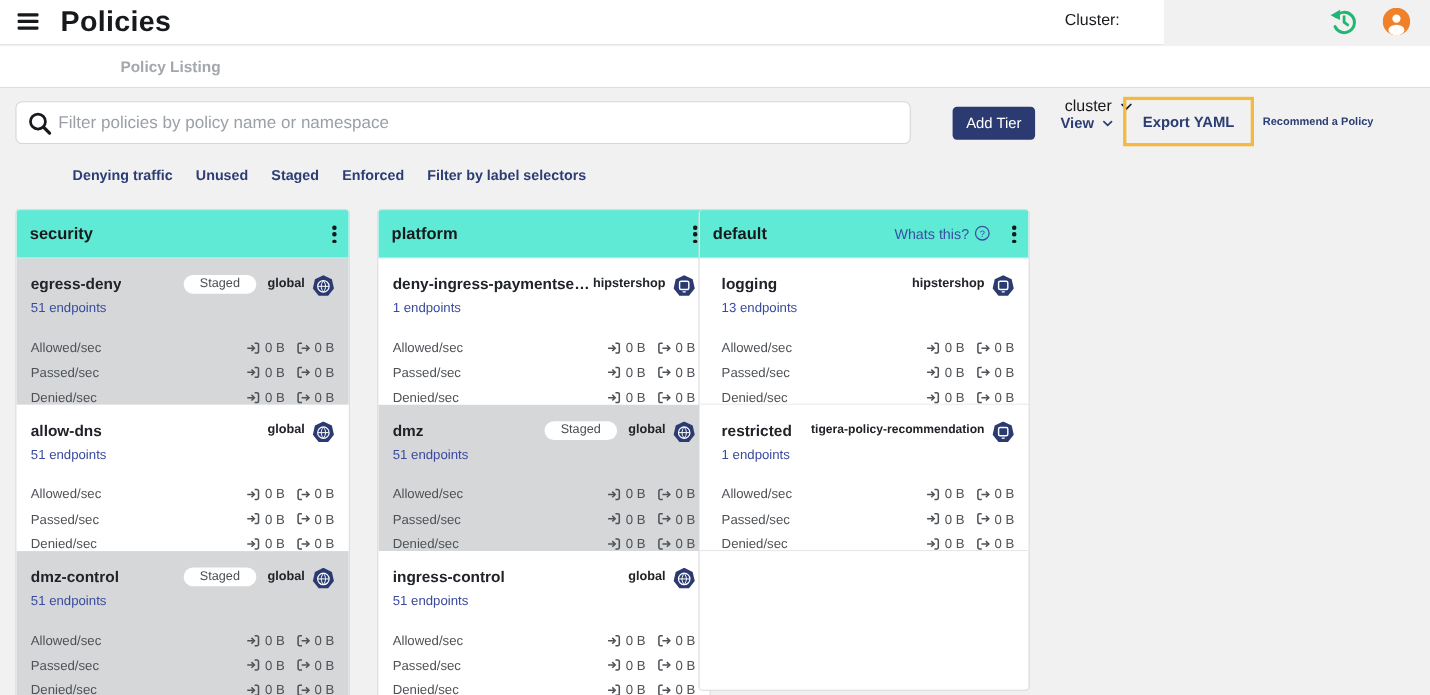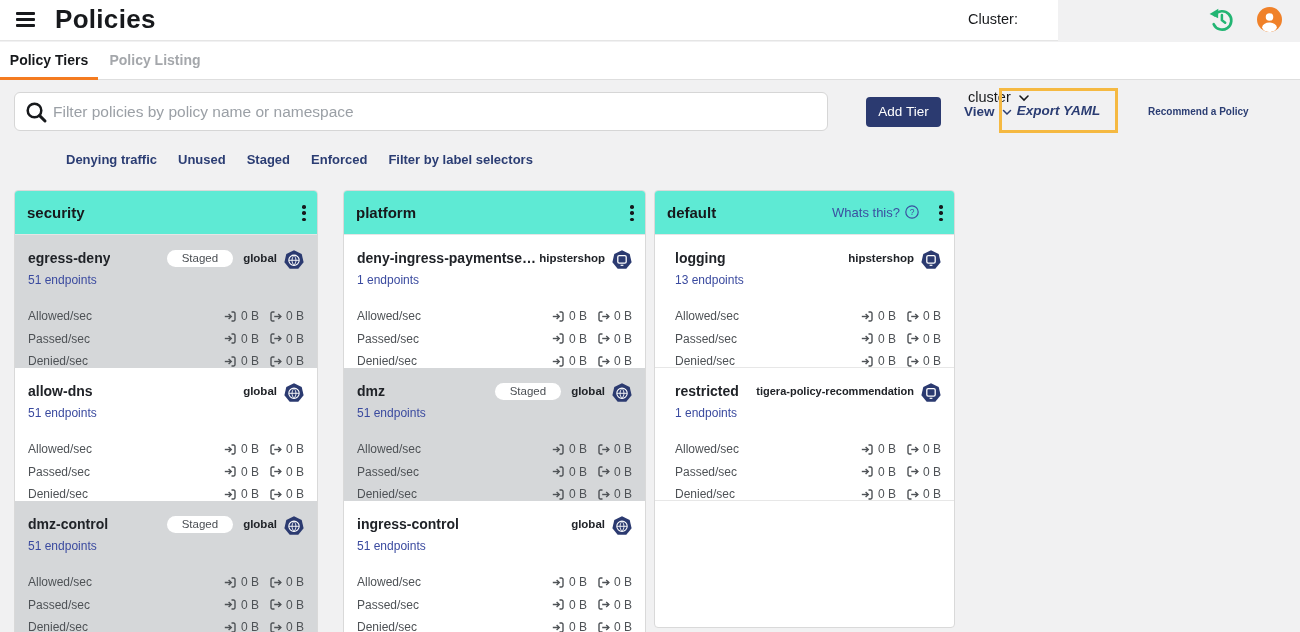--- a/index.html
+++ b/index.html
@@ -13,21 +13,21 @@
 .hist { position:absolute; left:1209px; top:7px; }
 .avatar { position:absolute; left:1257px; top:7px; }
 .tabs { position:absolute; top:42px; left:0; width:1300px; height:38px; background:#fff; border-bottom:1px solid #dedede; }
 .tab1 { position:absolute; left:0; top:0; width:98px; height:38px; text-align:center; line-height:36px; font-size:14px; font-weight:bold; color:#17191c; border-bottom:3px solid #f47b20; }
 .tab2 { position:absolute; left:98px; top:0; width:114px; height:38px; text-align:center; line-height:36px; font-size:14px; font-weight:bold; color:#a4a7ab; }
 .search { position:absolute; left:14px; top:92px; width:814px; height:39px; background:#fff; border:1px solid #d6d6d6; border-radius:6px; }
 .search svg { position:absolute; left:10px; top:8px; }
 .search .ph { position:absolute; left:38px; top:0; line-height:37px; font-size:15.5px; color:#9ba0a6; }
 .btn-add { position:absolute; left:866px; top:97px; width:75px; height:30px; background:#2b3a70; border-radius:4px; color:#fff; font-size:13.5px; text-align:center; line-height:30px; }
 .view { position:absolute; left:964px; top:97px; height:30px; line-height:30px; color:#2b3d73; font-size:13.5px; font-weight:bold; }
-.exportbox { position:absolute; left:999px; top:88px; width:119px; height:45px; border:3px solid #f5b942;font-style:italic; }
+.exportbox { position:absolute; left:1021px; top:88px; width:119px; height:45px; border:3px solid #f5b942; }
 .exportbox span { display:block; text-align:center; line-height:39px; color:#2b3d73; font-size:13.5px; font-weight:bold; }
 .recommend { position:absolute; left:1148px; top:97px; height:30px; line-height:30px; color:#2b3d73; font-size:10px; font-weight:bold; }
 .filters { position:absolute; left:22px; top:152px; display:flex; gap:21px; font-size:13px; font-weight:bold; color:#2b3d73;padding-left:44px; }
 .tier { position:absolute; top:190px; background:#fff; border:1px solid #d9d9d9; border-radius:4px; overflow:hidden; }
 .tier-h { height:44px; border-bottom:1px solid #e5e5e5; position:relative; background:#5eead4; }
 .tier-h .nm { position:absolute; left:12px; top:0; line-height:44px; font-size:15px; font-weight:bold; color:#17191c; }
 .dots { position:absolute; right:11px; top:14px; width:4px; }
 .dots i { display:block; width:3.5px; height:3.5px; border-radius:50%; background:#17191c; margin-bottom:2.8px; }
 .whats { position:absolute; right:35px; top:0; height:44px; line-height:44px; font-size:13px; color:#3b4fa0; }
 .whats svg { vertical-align:-2px; margin-left:5px; }
@@ -95,21 +95,20 @@
           </clipPath>
         </defs>
         <circle cx="12" cy="12" r="12" fill="#f08129"></circle>
         <g clip-path="url(#avc)">
           <circle cx="12" cy="9.5" r="3.6" fill="#fff"></circle>
           <ellipse cx="12" cy="19.5" rx="7" ry="4.6" fill="#fff"></ellipse>
         </g>
       </svg></div>
 </div>
 <div class="tabs">
-  <div class="tab1">Policy Tiers</div>
   <div class="tab2">Policy Listing</div>
 </div>
 <div class="search">
   <svg width="23" height="23" viewBox="0 0 23 23">
       <circle cx="9.5" cy="9.5" r="6.8" fill="none" stroke="#17191c" stroke-width="2.5"></circle>
       <line x1="14.6" y1="14.6" x2="20" y2="20" stroke="#17191c" stroke-width="3" stroke-linecap="round"></line>
     </svg>
   <div class="ph">Filter policies by policy name or namespace</div>
 </div>
 <div class="btn-add">Add Tier</div>
@@ -452,21 +451,21 @@
           <b>0 B</b>
           <svg class="g2" width="13" height="13" viewBox="0 0 13 13">
             <use href="#ic-out"></use>
           </svg>
           <b>0 B</b>
         </span>
       </div>
   </div>
 </div>
 
-<div class="tier" style="left:654px; width:301px; height:438px;">
+<div class="tier" style="left:635px; width:301px; height:438px;">
   <div class="tier-h">
       <span class="nm">default</span>
       <span class="whats">Whats this?<svg width="14" height="14" viewBox="0 0 14 14">
           <circle cx="7" cy="7" r="6.2" fill="none" stroke="#3b4fa0" stroke-width="1.2"></circle>
           <text x="7" y="10" text-anchor="middle" font-size="8.5" fill="#3b4fa0" font-family="Liberation Sans">?</text>
         </svg></span>
       <span class="dots">
         <i></i>
         <i></i>
         <i></i>

